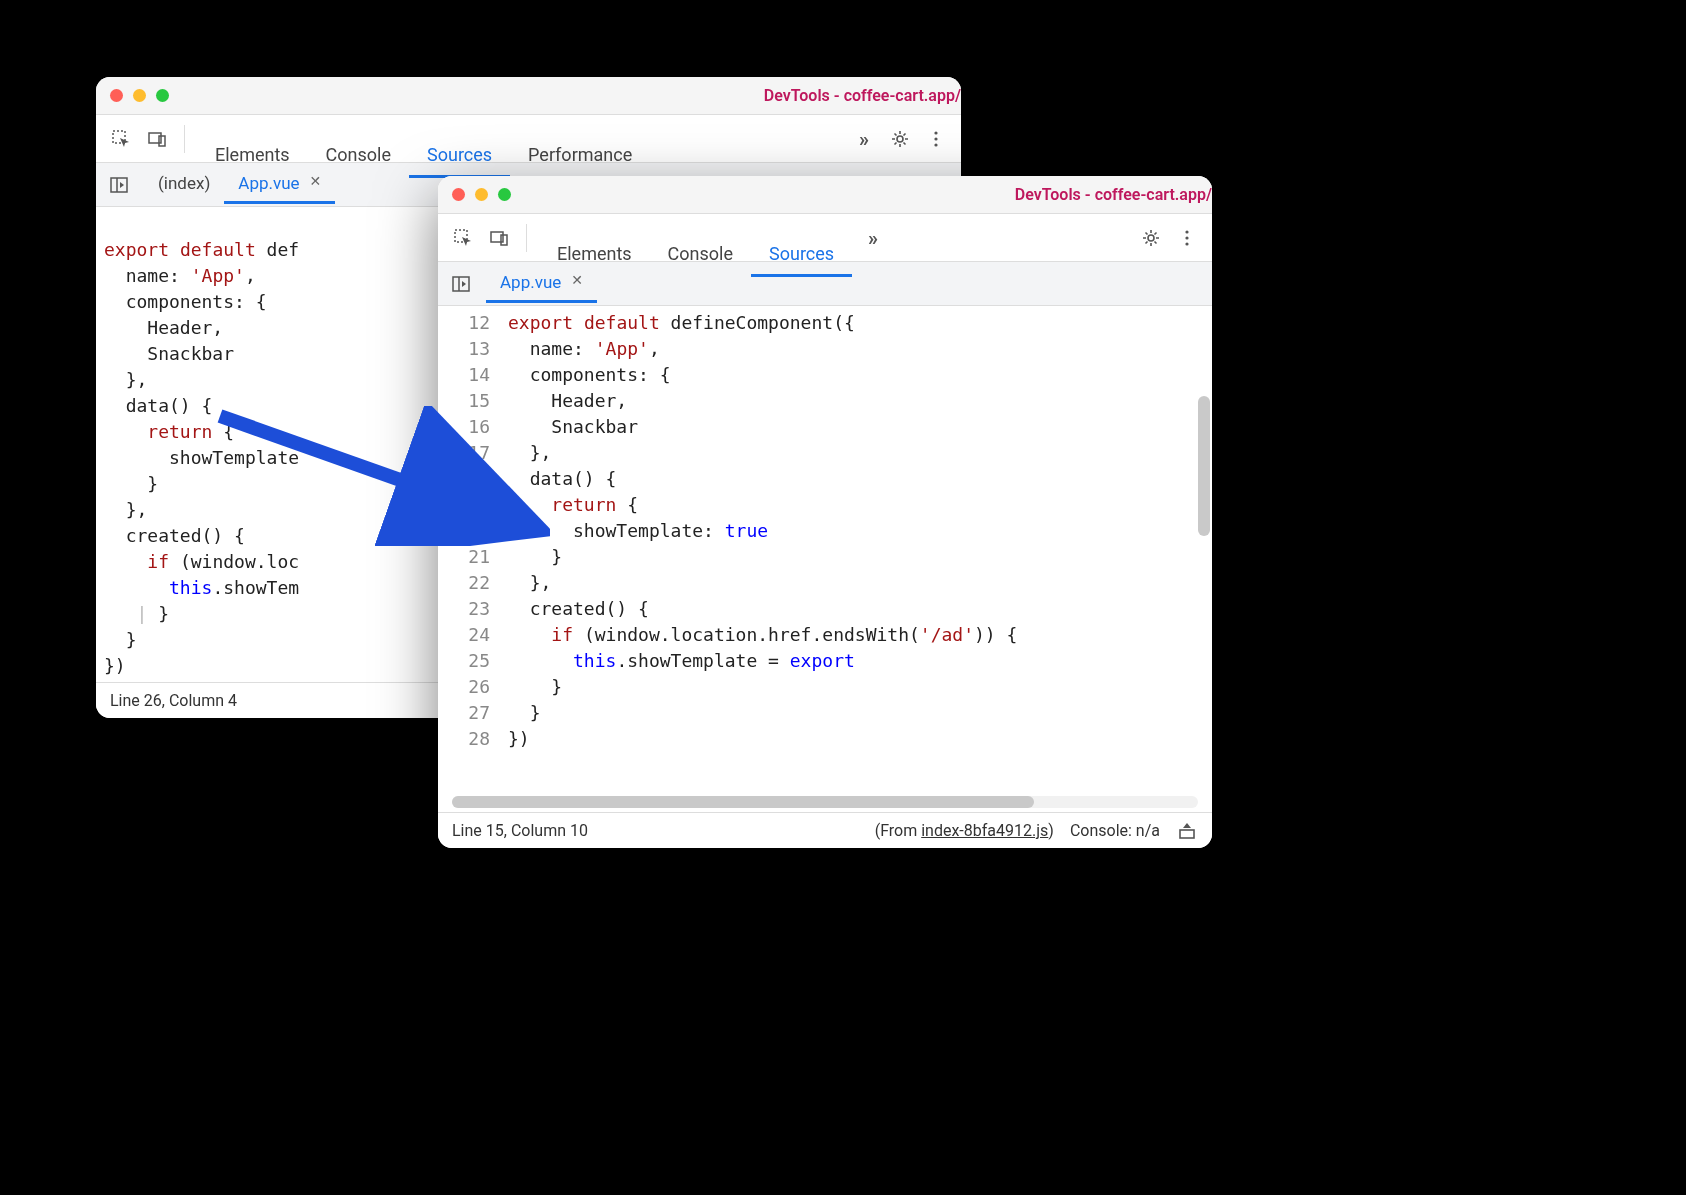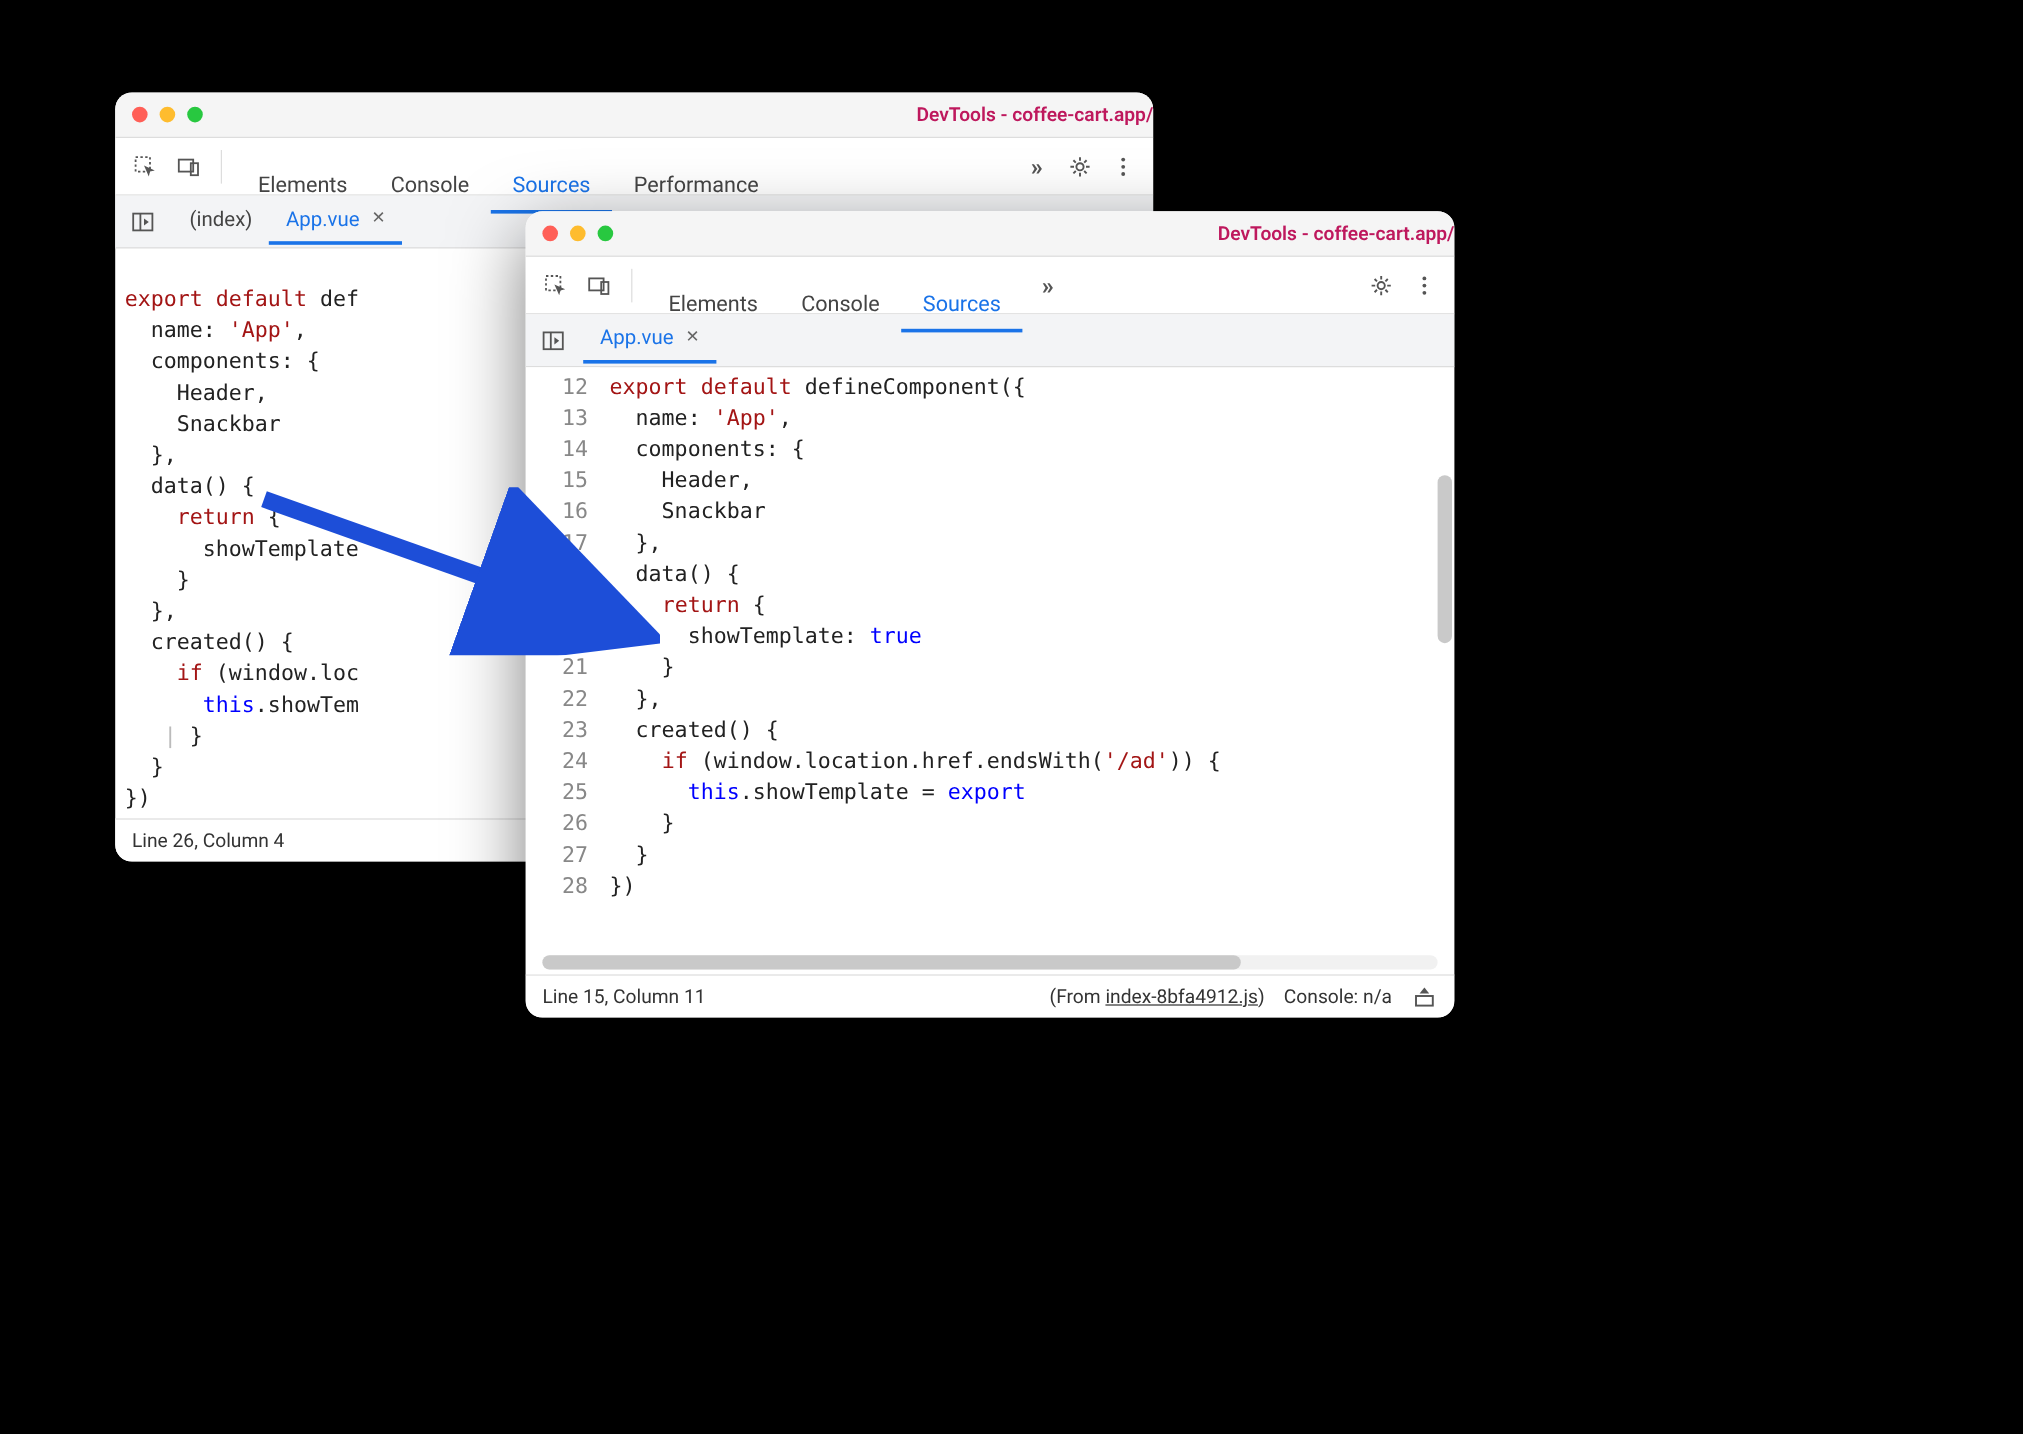--- a/index.html
+++ b/index.html
@@ -344,21 +344,21 @@
   </div>
 
   <div class="scroll-h">
       <div class="thumb"></div>
     </div>
   <div class="scroll-v">
       <div class="thumb"></div>
     </div>
 
   <div class="statusbar">
-    <span>Line 15, Column 11</span>
+    <span>Line 15, Column 10</span>
     <div class="stretch"></div>
     <span>(From <span class="underline">index-8bfa4912.js</span>)</span>
     <span>Console: n/a</span>
     <span class="expand-icon">
       <svg width="20" height="20" viewBox="0 0 20 20">
           <rect x="3" y="9" width="14" height="8" fill="none" stroke="#555" stroke-width="1.6"></rect>
           <path d="M10 2 L6 7 L14 7 Z" fill="#555"></path>
         </svg>
     </span>
   </div>

